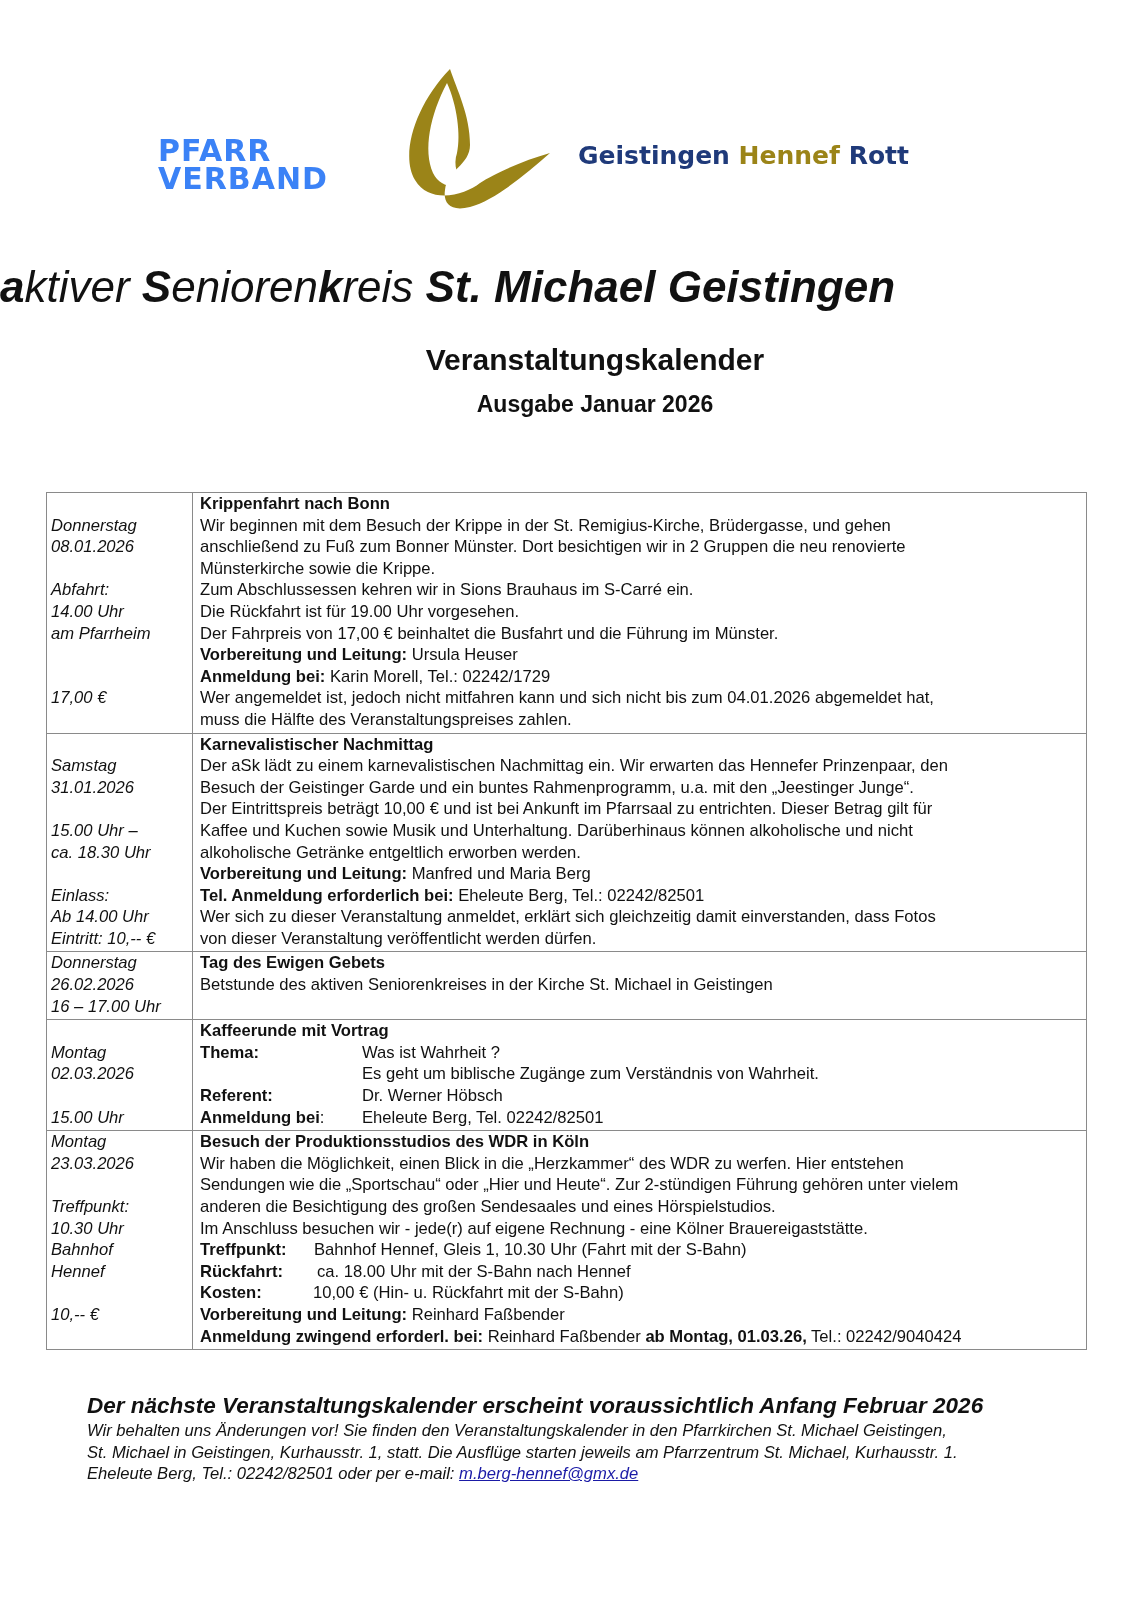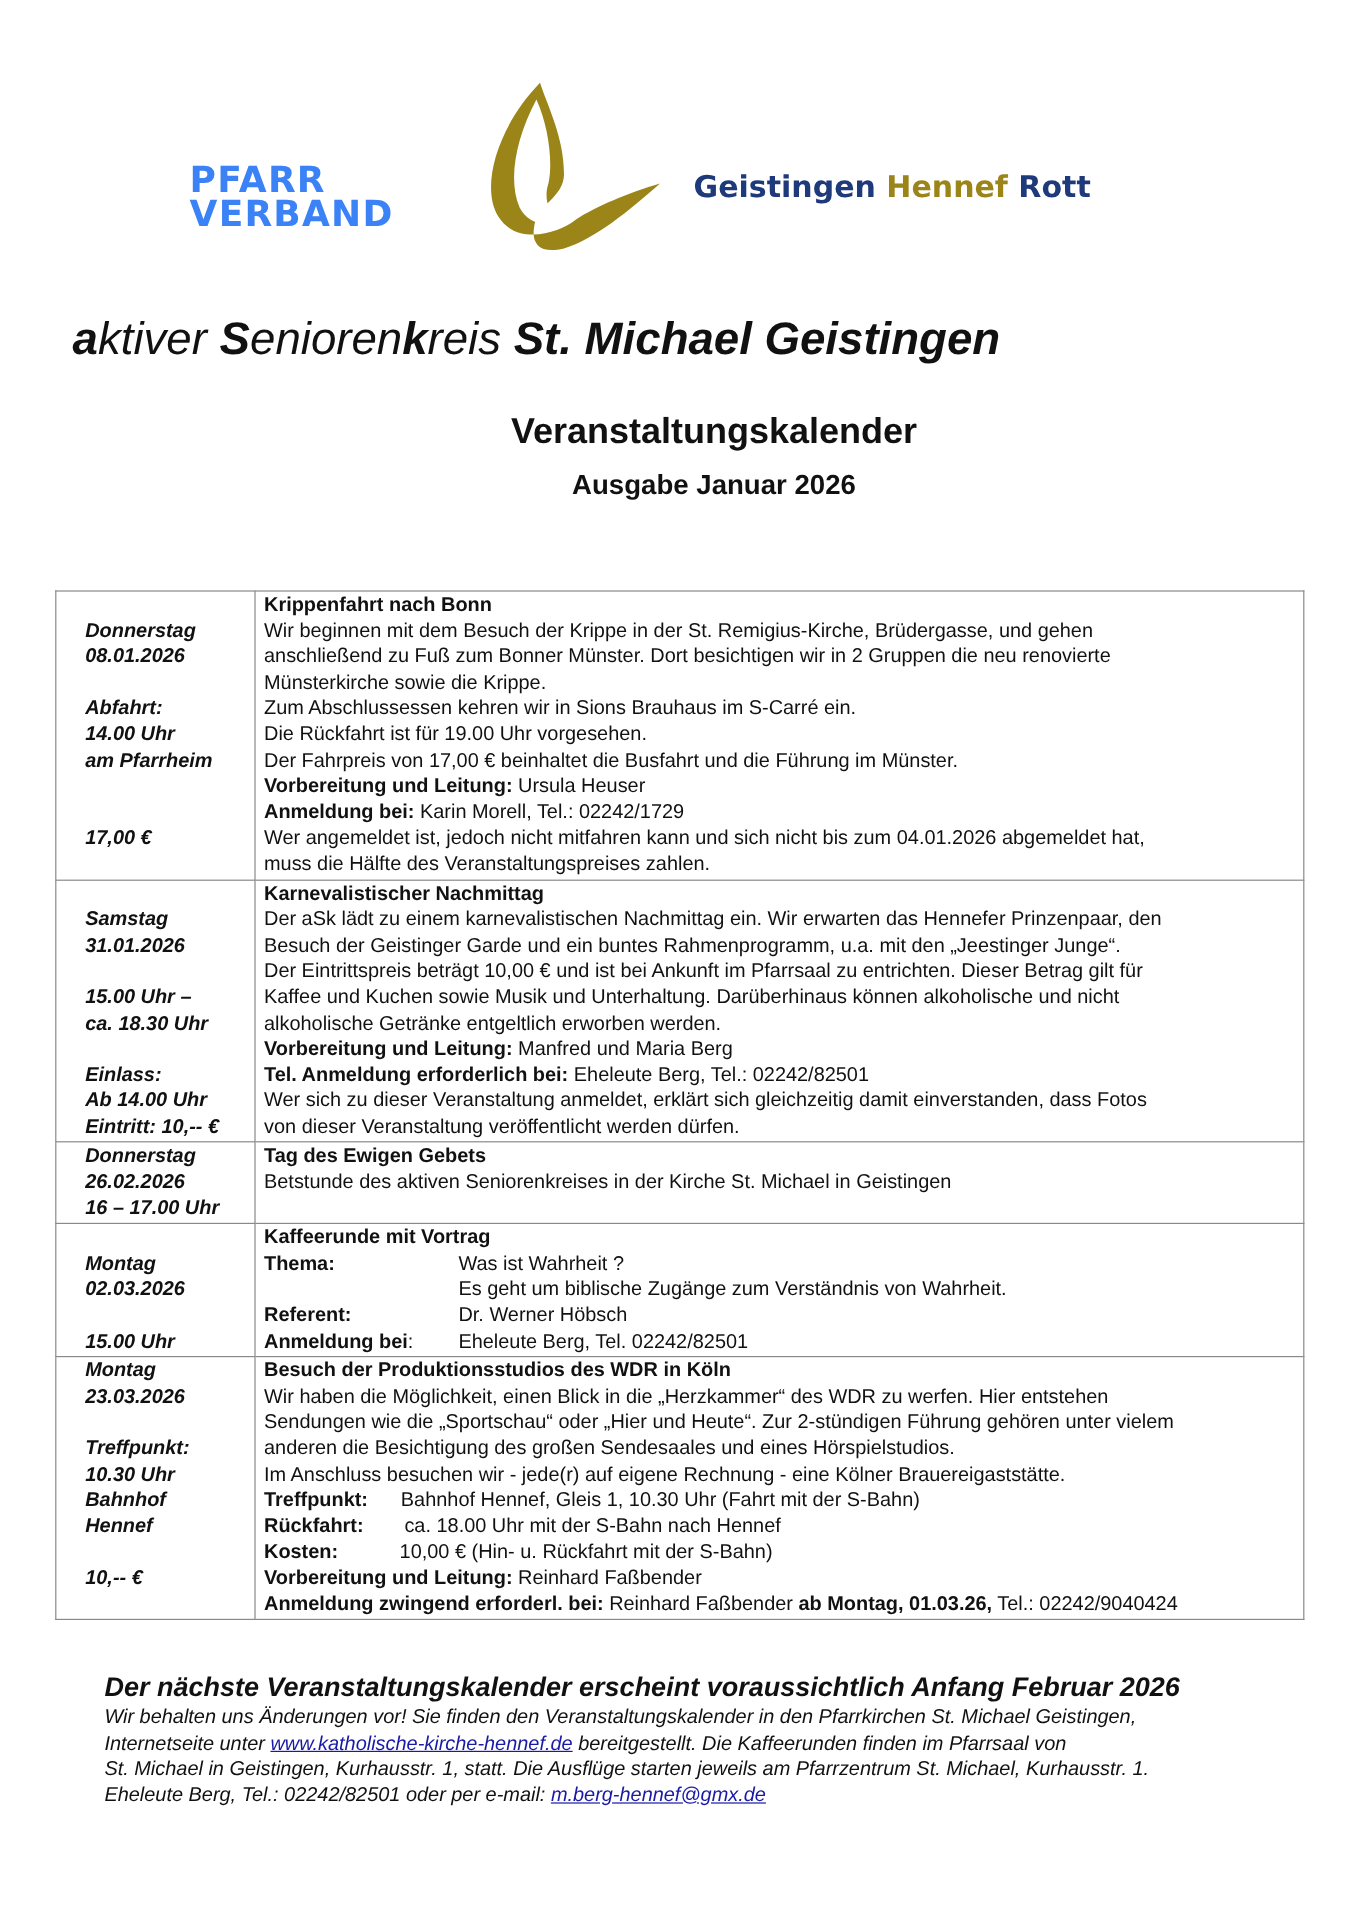--- a/index.html
+++ b/index.html
@@ -6,30 +6,30 @@
   body { width:1131px; height:1600px; position:relative; overflow:hidden;
          font-family:"Liberation Sans", sans-serif; color:#111; }
   .logo { position:absolute; left:150px; top:65px; width:850px; height:155px; }
   .logo .pfarr { position:absolute; left:8px; top:72px; font-family:"DejaVu Sans", sans-serif;
                  font-weight:bold; font-size:30px; line-height:28px; color:#3b82f6; letter-spacing:1px; }
   .logo .region { position:absolute; left:428px; top:76px; font-family:"DejaVu Sans", sans-serif;
                   font-weight:bold; font-size:25px; color:#1f3a7a; white-space:nowrap; }
   .logo .region .hennef { color:#9b8418; }
   .logo svg { position:absolute; left:245px; top:0; }
   .title { position:absolute; left:0; width:894px; text-align:center; top:262px;
-           font-size:38px; font-style:italic; white-space:nowrap; }
+           font-size:44px; font-style:italic; white-space:nowrap; }
   .title b { font-weight:bold; }
   .subtitle { position:absolute; left:0; width:1190px; text-align:center; top:343px;
               font-size:30px; font-weight:bold; }
   .edition { position:absolute; left:0; width:1190px; text-align:center; top:391px;
              font-size:23px; font-weight:bold; }
   table.cal { position:absolute; left:46px; top:492px; width:1041px; border-collapse:collapse;
               font-size:16.6px; line-height:21.6px; }
   table.cal td { border:1.5px solid #8a8a8a; vertical-align:top; padding:0 6px 2px 7px; }
-  table.cal td.left { width:135px; font-weight:bold; font-style:italic; padding-left:24px; }
+  table.cal td.left { width:135px; font-weight:normal; font-style:italic; padding-left:4px; }
   .ln { display:block; white-space:nowrap; min-height:21.6px; }
   .ev-title { font-weight:bold; }
   .lbl { font-weight:bold; }
   .kv { display:flex; white-space:nowrap; }
   .kv .k { font-weight:bold; flex:none; }
   .footer { position:absolute; left:87px; top:1392px; width:1010px; }
   .footer .head { font-size:22.5px; font-weight:bold; font-style:italic; white-space:nowrap; line-height:28px; }
   .footer .body { font-size:16.6px; font-style:italic; line-height:21.6px; }
   .footer .body span.l { display:block; white-space:nowrap; }
   a.link { color:#1a1aa6; text-decoration:underline; }
@@ -190,17 +190,16 @@
       <span class="ln"><span class="lbl">Anmeldung zwingend erforderl. bei:</span><span> Reinhard Faßbender </span><span class="lbl">ab Montag, 01.03.26,</span><span> Tel.: 02242/9040424</span></span>
     </td>
   </tr>
 </tbody>
   </table>
 
 <div class="footer">
   <div class="head">Der nächste Veranstaltungskalender erscheint voraussichtlich Anfang Februar 2026</div>
   <div class="body">
     <span class="l">Wir behalten uns Änderungen vor!  Sie finden den Veranstaltungskalender in den Pfarrkirchen St. Michael Geistingen,</span>
-    <span class="l"><span>Internetseite unter  </span><a class="link">www.katholische-kirche-hennef.de</a><span> bereitgestellt. Die Kaffeerunden finden im Pfarrsaal von</span></span>
     <span class="l">St. Michael in Geistingen, Kurhausstr. 1, statt. Die Ausflüge starten jeweils am Pfarrzentrum St. Michael, Kurhausstr. 1.</span>
     <span class="l"><span>Eheleute  Berg, Tel.: 02242/82501 oder per e-mail: </span><a class="link">m.berg-hennef@gmx.de</a></span>
   </div>
 </div>
 
 </body></html>

